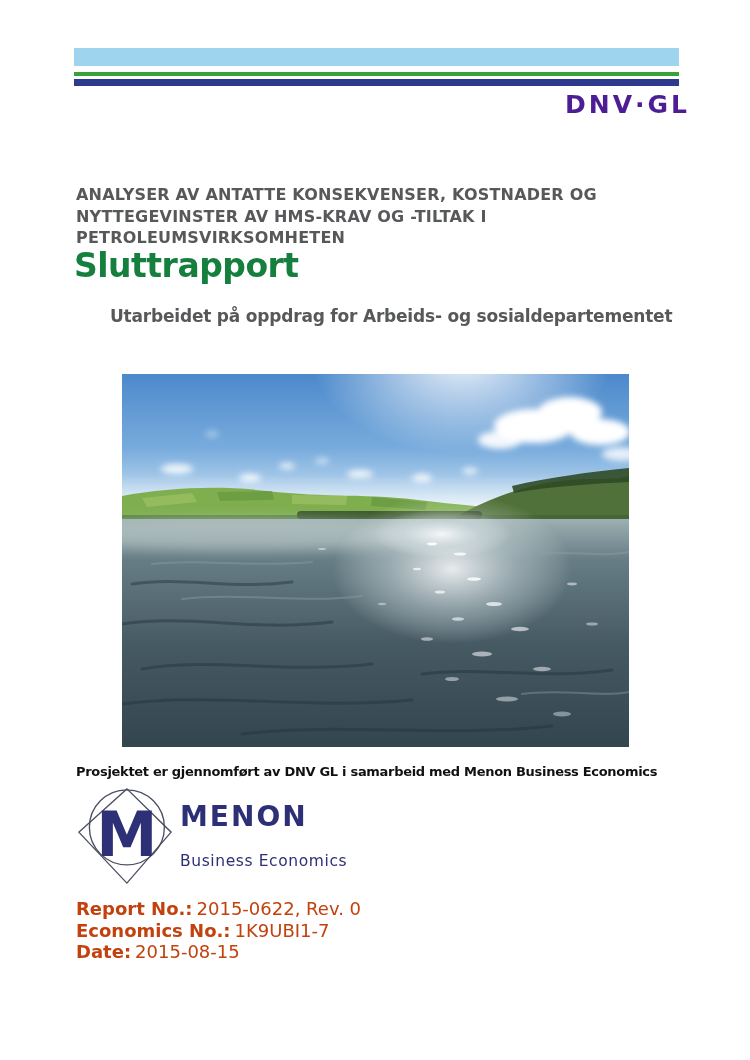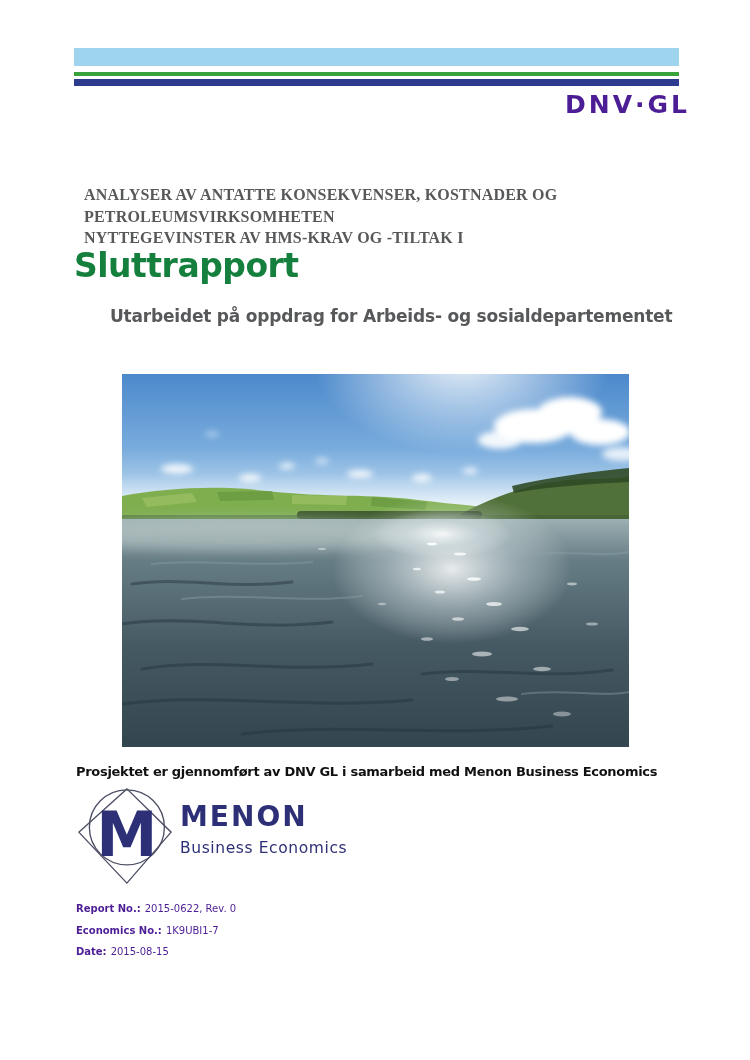--- a/index.html
+++ b/index.html
@@ -13,58 +13,58 @@
   
   .bar-lightblue{left:74px;top:48px;width:605px;height:18px;background:#9ed4ee;}
   .bar-green{left:74px;top:72px;width:605px;height:4px;background:#39a23b;}
   .bar-navy{left:74px;top:79px;width:605px;height:7px;background:#2c3b8e;}
 
   .brand{
     top:90px;right:60px;color:#4c1d95;font-size:25px;font-weight:700;
     letter-spacing:3px;font-family:"DejaVu Sans","Liberation Sans",sans-serif;
   }
 
-  .pretitle{left:84px;top:184px;width:600px;color:#57585a;font-size:16px;
-    font-weight:700;line-height:21.5px;letter-spacing:0.2px;font-family:Liberation Serif, serif;}
+  .pretitle{left:76px;top:184px;width:600px;color:#57585a;font-size:16px;
+    font-weight:700;line-height:21.5px;letter-spacing:0.2px;}
   .title{left:74px;top:246px;color:#15803d;font-size:33px;font-weight:700;
     letter-spacing:-0.5px;}
   .subtitle{left:76px;top:306px;width:640px;color:#57585a;font-size:17px;
     font-weight:700;letter-spacing:-0.2px;white-space:nowrap;margin-left:34px;}
 
   .photo{left:122px;top:374px;width:507px;height:373px;overflow:hidden;}
   .photo svg{display:block;}
 
   .caption{left:76px;top:764px;color:#111111;font-size:13px;font-weight:700;
     letter-spacing:-0.3px;white-space:nowrap;}
 
   .menon{left:72px;top:786px;display:flex;align-items:flex-start;}
   .menon-mark{width:104px;height:100px;flex:0 0 auto;}
   .menon-word{margin-left:4px;padding-top:16px;}
   .menon-name{color:#2d3076;font-size:28px;font-weight:700;letter-spacing:2px;
     line-height:30px;}
   .menon-tagline{color:#2d3076;font-size:15.5px;font-weight:400;
-    letter-spacing:0.6px;margin-top:7px;}
-
-  .details{left:76px;top:898px;font-size:10px;line-height:21.5px;color:#4c1d95;}
+    letter-spacing:0.6px;margin-top:20px;}
+
+  .details{left:76px;top:898px;font-size:18px;line-height:21.5px;color:#c2410c;}
   .detail-label{font-weight:700;}
   .detail-value{font-weight:400;margin-left:4px;}
 </style>
 </head>
 <body>
 
 <div class="abs bar-lightblue"></div>
 <div class="abs bar-green"></div>
 <div class="abs bar-navy"></div>
 
 <div class="abs brand">DNV·GL</div>
 
 <div class="abs pretitle">
   <div>ANALYSER AV ANTATTE KONSEKVENSER, KOSTNADER OG</div>
+  <div>NYTTEGEVINSTER AV HMS-KRAV OG -TILTAK I</div>
   <div>PETROLEUMSVIRKSOMHETEN</div>
-  <div>NYTTEGEVINSTER AV HMS-KRAV OG -TILTAK I</div>
 </div>
 <div class="abs title">Sluttrapport</div>
 <div class="abs subtitle">Utarbeidet på oppdrag for Arbeids- og sosialdepartementet</div>
 
 <div class="abs photo">
   <svg width="507" height="373" viewBox="0 0 507 373" xmlns="http://www.w3.org/2000/svg">
     <defs>
       <linearGradient id="sky" x1="0" y1="0" x2="0" y2="1">
         <stop offset="0" stop-color="#4c89cb"></stop>
         <stop offset="0.5" stop-color="#79acdd"></stop>

